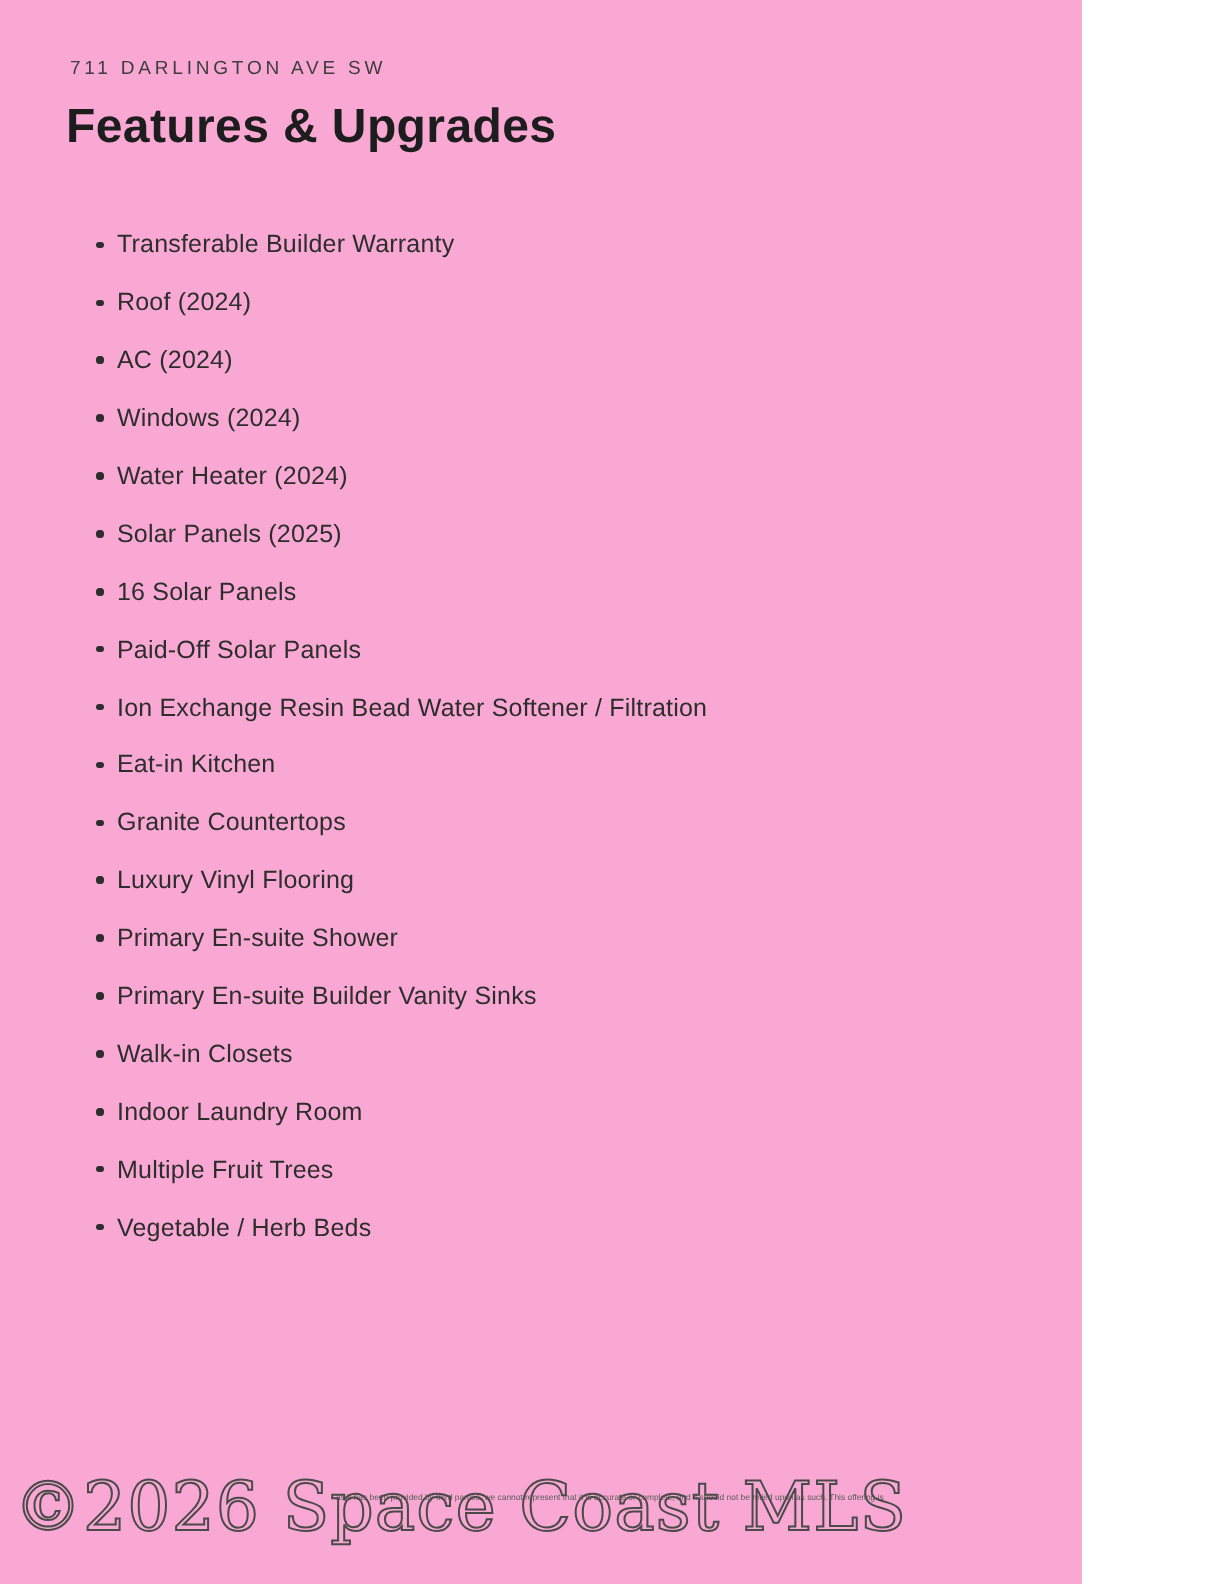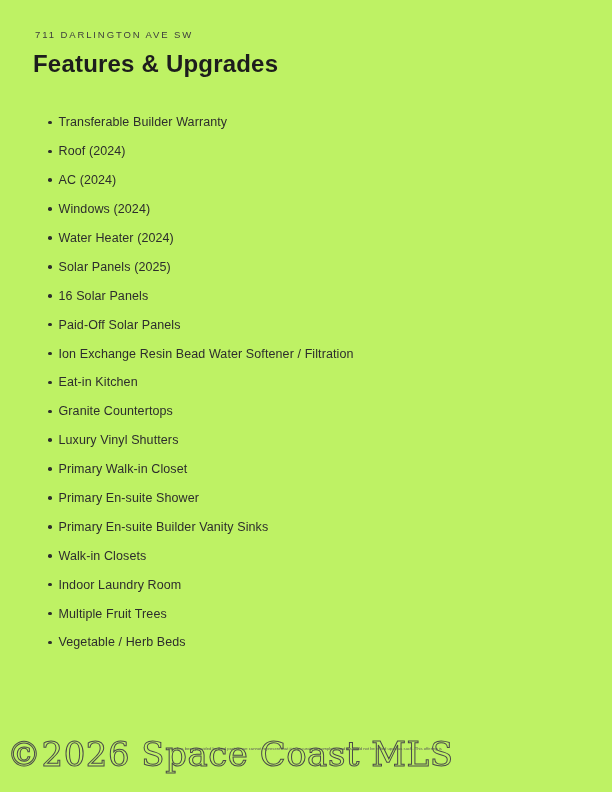--- a/index.html
+++ b/index.html
@@ -1,21 +1,21 @@
 <!DOCTYPE html>
 <html><head>
 <meta charset="utf-8">
 <style>
   * { margin: 0; padding: 0; box-sizing: border-box; }
   html, body { background: #ffffff; }
   .page {
     position: relative;
-    width: 612px;
+    width: 541px;
     height: 792px;
-    background: #bef264;
+    background: #f9a8d4;
     font-family: "Liberation Sans", sans-serif;
     overflow: hidden;
   }
   .address {
     position: absolute;
     left: 35px;
     top: 29px;
     font-size: 9.5px;
     letter-spacing: 1.9px;
     font-weight: 400;
@@ -125,25 +125,21 @@
     <li>
         <span class="bullet"></span>
         <span>Eat-in Kitchen</span>
       </li>
     <li>
         <span class="bullet"></span>
         <span>Granite Countertops</span>
       </li>
     <li>
         <span class="bullet"></span>
-        <span>Luxury Vinyl Shutters</span>
-      </li>
-    <li>
-        <span class="bullet"></span>
-        <span>Primary Walk-in Closet</span>
+        <span>Luxury Vinyl Flooring</span>
       </li>
     <li>
         <span class="bullet"></span>
         <span>Primary En-suite Shower</span>
       </li>
     <li>
         <span class="bullet"></span>
         <span>Primary En-suite Builder Vanity Sinks</span>
       </li>
     <li>

